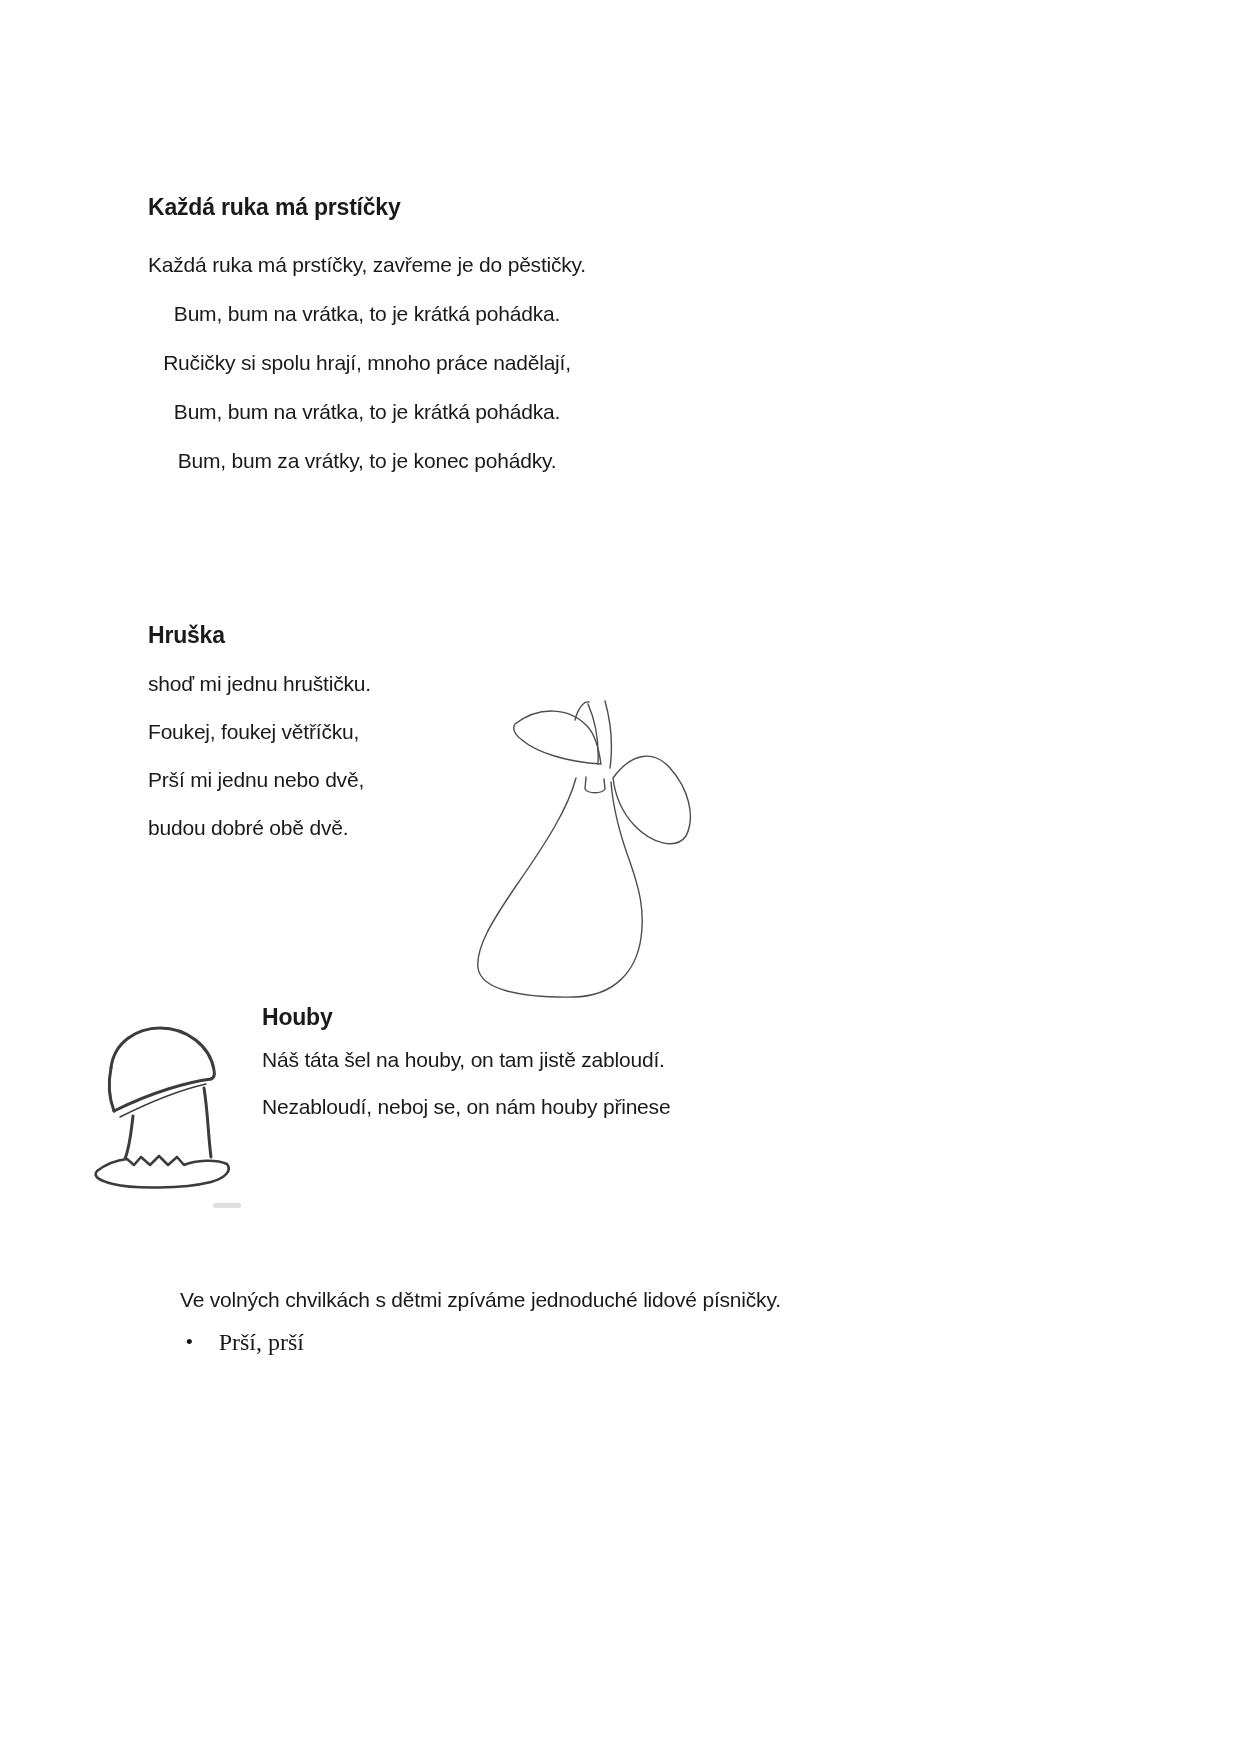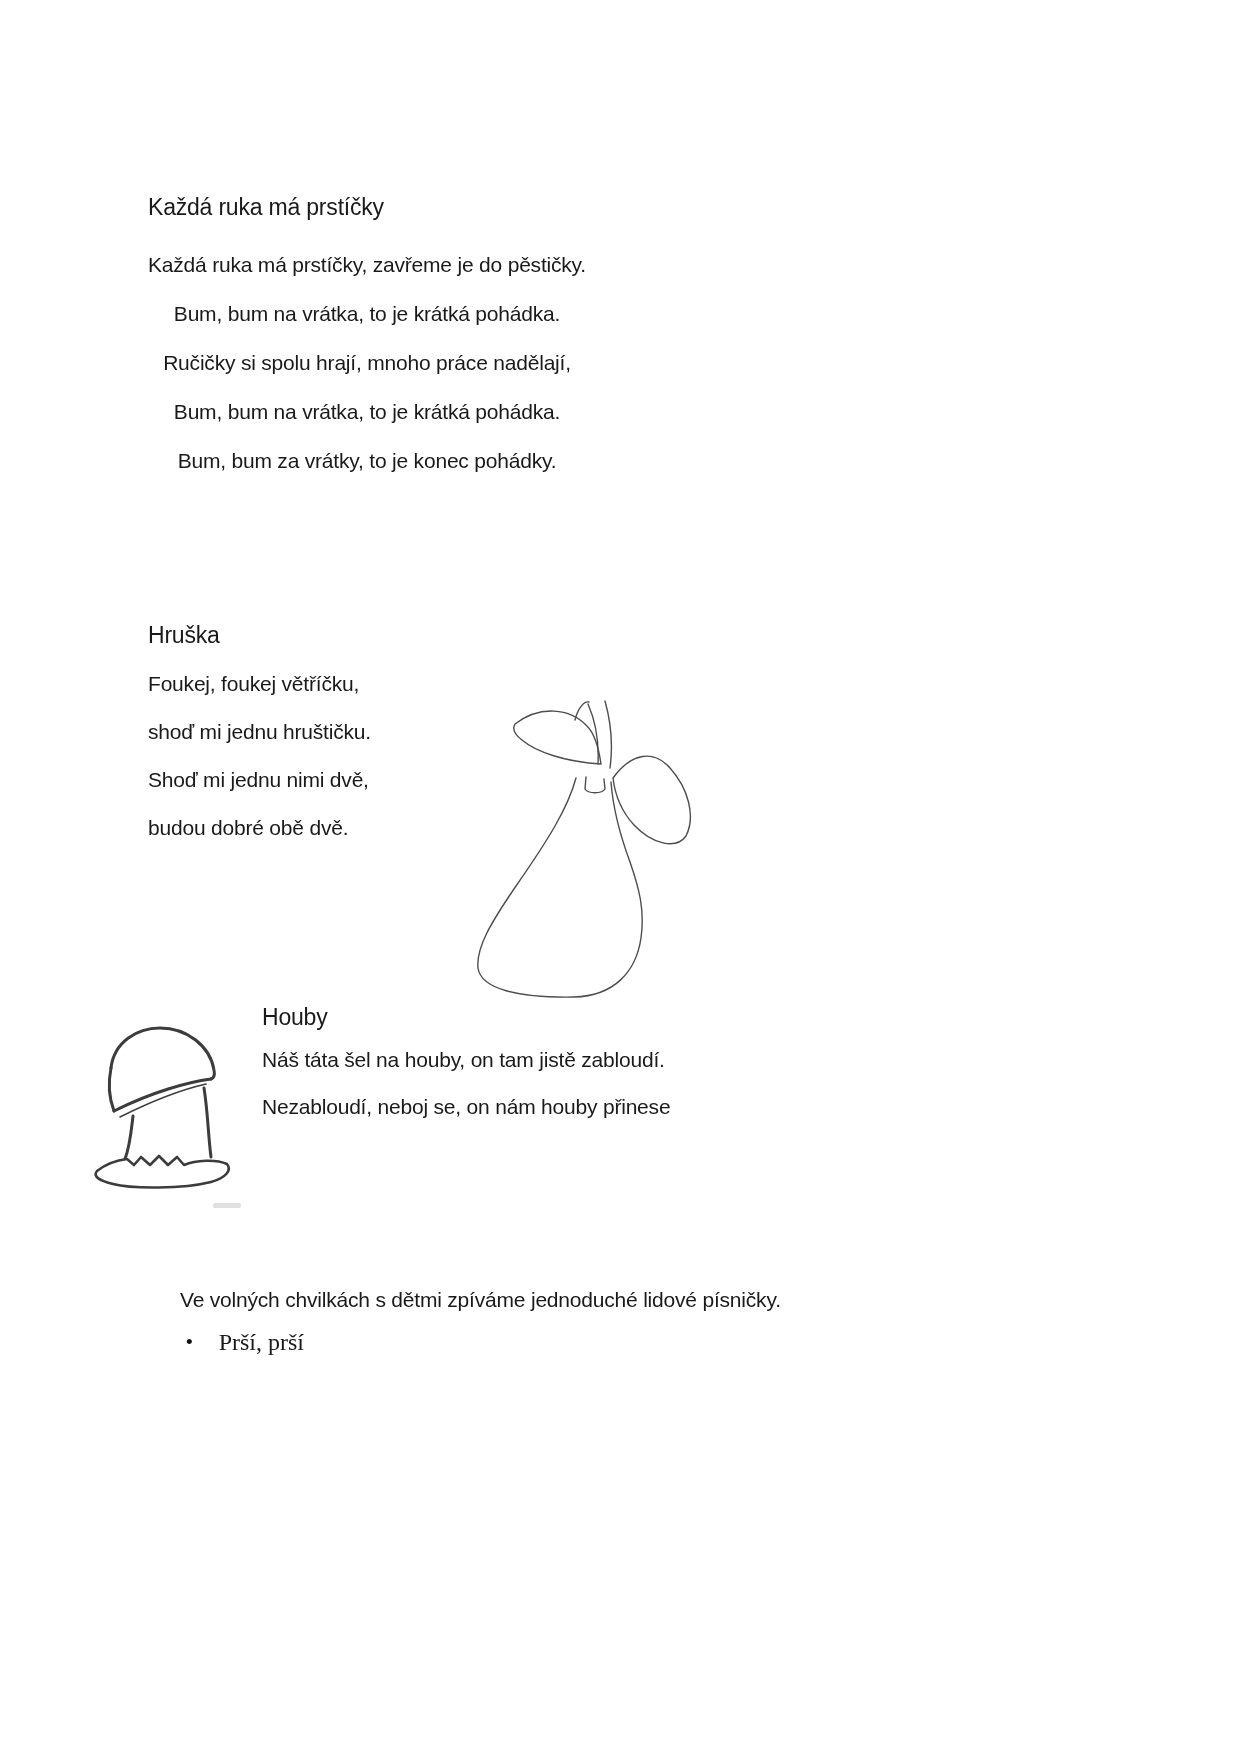--- a/index.html
+++ b/index.html
@@ -9,21 +9,21 @@
     height: 1754px;
     margin: 0 auto;
     background: #ffffff;
     font-family: "Liberation Sans", sans-serif;
     color: #1a1a1a;
     overflow: hidden;
   }
   .abs { position: absolute; }
   .section-title {
     font-size: 23px;
-    font-weight: normal;
+    font-weight: bold;
     letter-spacing: -0.2px;
     white-space: nowrap;
   }
   .poem { font-size: 21px; letter-spacing: -0.2px; }
   .poem .line { white-space: nowrap; }
   .p1 .line { line-height: 49px; }
   .p2 .line { line-height: 48px; }
   .p3 .line { line-height: 47px; }
   .t1 { top: 194px; left: 148px; }
   .p1 { top: 240px; left: 148px; text-align: center; }
@@ -68,23 +68,23 @@
   <div class="abs poem p1">
     <div class="line">Každá ruka má prstíčky, zavřeme je do pěstičky.</div>
     <div class="line">Bum, bum na vrátka, to je krátká pohádka.</div>
     <div class="line">Ručičky si spolu hrají, mnoho práce nadělají,</div>
     <div class="line">Bum, bum na vrátka, to je krátká pohádka.</div>
     <div class="line">Bum, bum za vrátky, to je konec pohádky.</div>
   </div>
 
   <div class="abs section-title t2">Hruška</div>
   <div class="abs poem p2">
+    <div class="line">shoď mi jednu hruštičku.</div>
     <div class="line">Foukej, foukej větříčku,</div>
-    <div class="line">shoď mi jednu hruštičku.</div>
-    <div class="line">Shoď mi jednu nimi dvě,</div>
+    <div class="line">Prší mi jednu nebo dvě,</div>
     <div class="line">budou dobré obě dvě.</div>
   </div>
 
   <svg class="abs pear-svg" width="260" height="310" viewBox="0 0 260 310" fill="none" stroke="#4d4d4d" stroke-width="1.4" stroke-linecap="round" stroke-linejoin="round">
 
     <path d="M128,88 C120,118 100,150 68,196 C42,234 28,258 30,278 C33,299 70,308 126,307 C166,306 188,282 193,248 C197,220 191,198 182,172 C172,145 165,118 163,92" fill="#ffffff"></path>
 
     <path d="M138,87 L137,99 C140,104 154,104 157,99 L156,89"></path>
 
     <path d="M67,34 C92,15 122,18 139,36 C148,45 151,60 153,74 C118,72 88,62 74,50 C66,44 64,39 67,34 Z" fill="#ffffff"></path>

